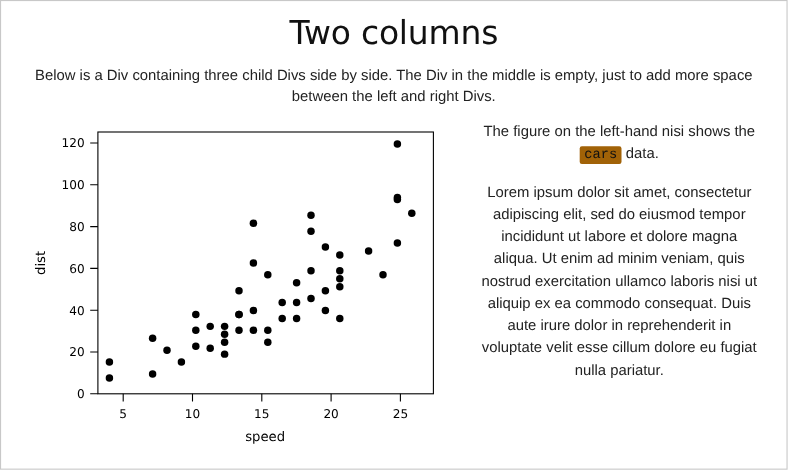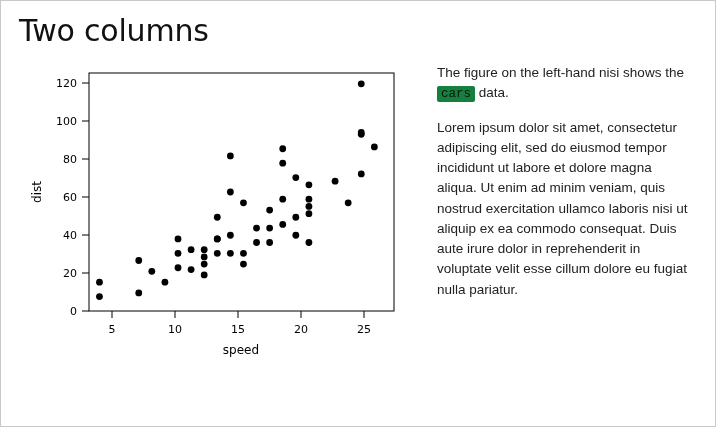--- a/index.html
+++ b/index.html
@@ -14,20 +14,21 @@
     overflow: hidden;
   }
   .page {
     position: relative;
     width: 716px;
     height: 427px;
     box-sizing: border-box;
     border: 1px solid #c8c8c8;
     background: #ffffff;
     padding: 14px 18px 12px 18px;
+    text-align: center;
   }
   .title {
     font-family: "DejaVu Sans", sans-serif;
     font-size: 30px;
     font-weight: normal;
     color: #111111;
     margin: 0 0 12px 0;
     letter-spacing: -0.2px;
     line-height: 1.05;
   }
@@ -59,21 +60,21 @@
   }
   .col-right p {
     font-size: 13.5px;
     color: #222222;
     line-height: 1.5;
     margin: 0 0 14px 0;
   }
   code.inline {
     font-family: "Liberation Mono", monospace;
     font-size: 12.5px;
-    background: #15803d;
+    background: #a16207;
     padding: 1px 4px;
     border-radius: 2px;
     color: #111111;
   }
   
   .plot-wrap {
     position: relative;
     width: 400px;
     height: 300px;
   }
@@ -91,20 +92,21 @@
     fill: #000000;
   }
 </style>
 </head>
 <body>
 
 <div class="page">
 
   <h1 class="title">Two columns</h1>
 
+  <p class="intro">Below is a Div containing three child Divs side by side. The Div in the middle is empty, just to add more space between the left and right Divs.</p>
 
   <div class="columns">
 
     <div class="col-left">
       <div class="plot-wrap">
         <svg class="plot" width="400" height="300" viewBox="0 0 400 300">
 
           <rect x="70" y="14" width="305" height="238" fill="#ffffff" stroke="#000000" stroke-width="1"></rect>
 
           <g>

